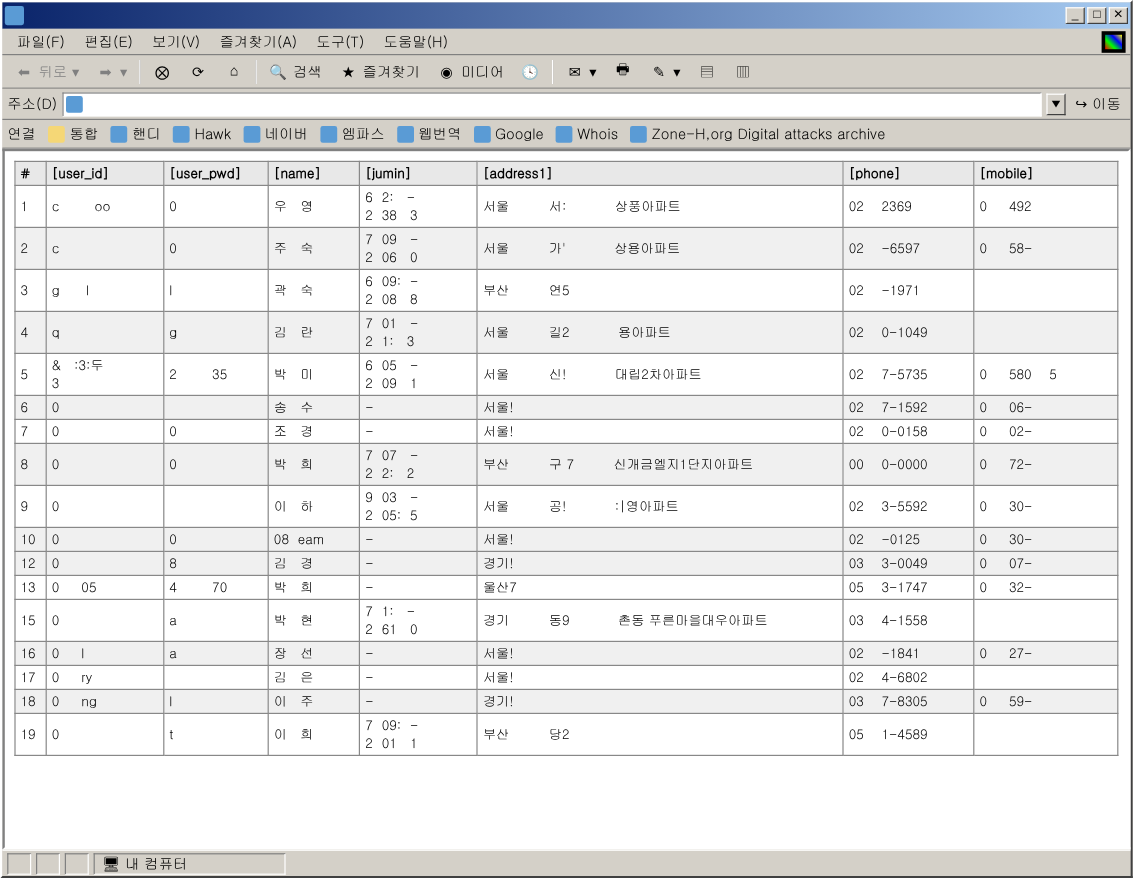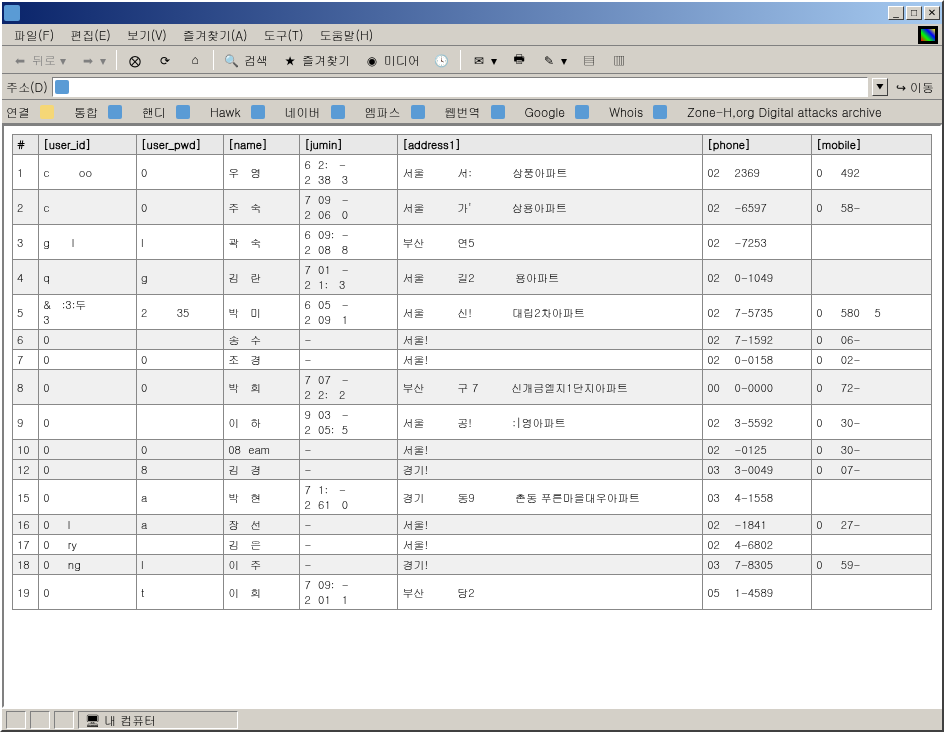--- a/index.html
+++ b/index.html
@@ -147,21 +147,21 @@
   background: #d4d0c8;
   display: flex;
   align-items: center;
   padding: 0 4px;
   border-bottom: 1px solid #808080;
   gap: 10px;
 }
 .linksbar .lk {
   display: flex;
   align-items: center;
-  gap: 20px;
+  gap: 4px;
   cursor: default;
 }
 .eicon {
   width: 14px; height: 14px;
   display: inline-block;
   border-radius: 2px;
 }
 .eicon.ie { background: #5a9bd5; }
 .eicon.fld { background: #f5d776; }
 .content {
@@ -393,21 +393,21 @@
             <td style="white-space: pre;">0     58-</td>
           </tr>
           <tr class="odd">
             <td class="col-num" style="white-space: pre;">3</td>
             <td style="white-space: pre;">g      l</td>
             <td style="white-space: pre;">l</td>
             <td style="white-space: pre;">곽   숙</td>
             <td style="white-space: pre;">6  09:  -
 2  08   8</td>
             <td style="white-space: pre;">부산         연5</td>
-            <td style="white-space: pre;">02    -7253</td>
+            <td style="white-space: pre;">02    -1971</td>
             <td style="white-space: pre;"></td>
           </tr>
           <tr class="even">
             <td class="col-num" style="white-space: pre;">4</td>
             <td style="white-space: pre;">q</td>
             <td style="white-space: pre;">g</td>
             <td style="white-space: pre;">김   란</td>
             <td style="white-space: pre; margin-left: 24px;">7  01   -
 2  1:   3</td>
             <td style="white-space: pre;">서울         길2           용아파트</td>
@@ -482,20 +482,30 @@
             <td class="col-num" style="white-space: pre;">12</td>
             <td style="white-space: pre;">0</td>
             <td style="white-space: pre;">8</td>
             <td style="white-space: pre;">김   경</td>
             <td style="white-space: pre;">-</td>
             <td style="white-space: pre;">경기!</td>
             <td style="white-space: pre;">03    3-0049</td>
             <td style="white-space: pre;">0     07-</td>
           </tr>
           <tr class="odd">
+            <td class="col-num" style="white-space: pre;">13</td>
+            <td style="white-space: pre;">0     05</td>
+            <td style="white-space: pre;">4        70</td>
+            <td style="white-space: pre;">박   희</td>
+            <td style="white-space: pre;">-</td>
+            <td style="white-space: pre;">울산7</td>
+            <td style="white-space: pre;">05    3-1747</td>
+            <td style="white-space: pre;">0     32-</td>
+          </tr>
+          <tr class="odd">
             <td class="col-num" style="white-space: pre;">15</td>
             <td style="white-space: pre;">0</td>
             <td style="white-space: pre;">a</td>
             <td style="white-space: pre;">박   현</td>
             <td style="white-space: pre;">7  1:   -
 2  61   0</td>
             <td style="white-space: pre;">경기         동9           촌동 푸른마을대우아파트</td>
             <td style="white-space: pre;">03    4-1558</td>
             <td style="white-space: pre;"></td>
           </tr>

